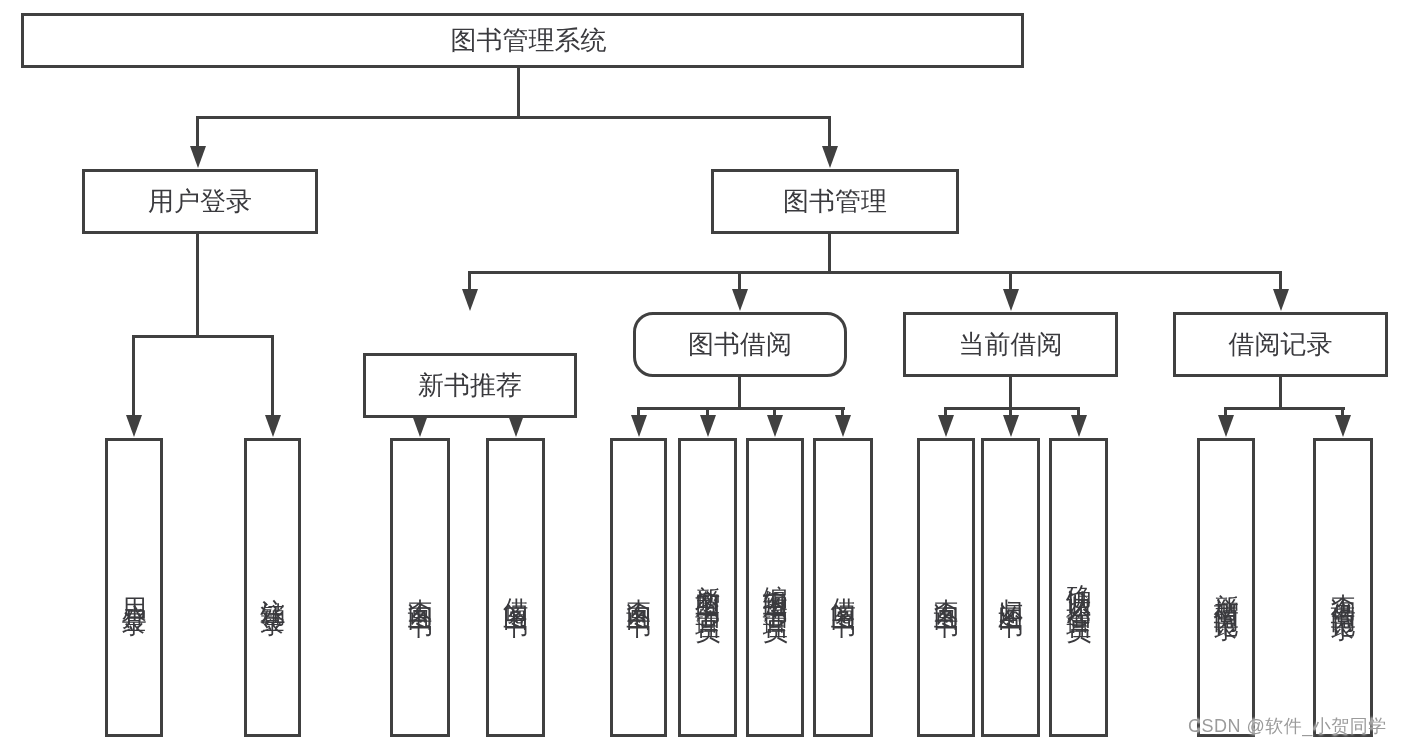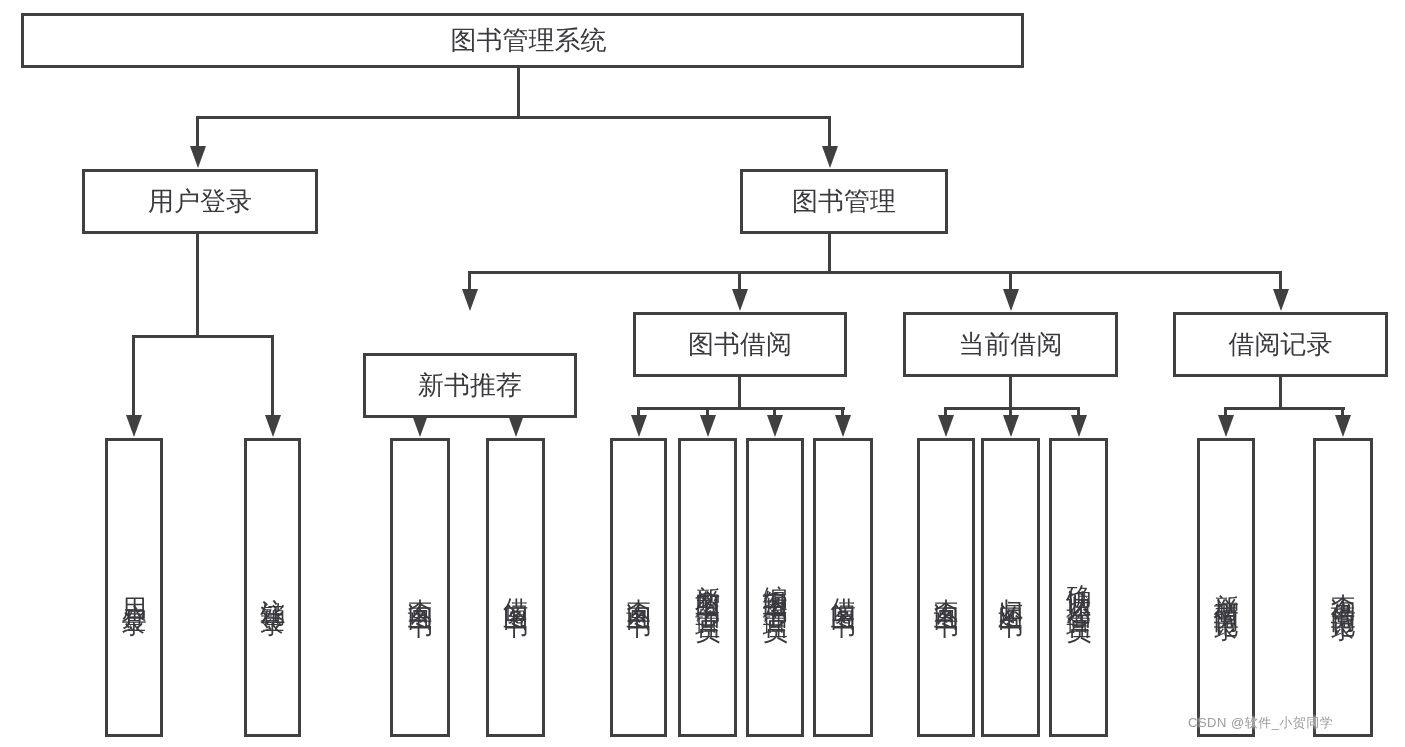--- a/index.html
+++ b/index.html
@@ -33,44 +33,44 @@
     content:""; position:absolute; left:-6px; top:100%;
     width:0; height:0;
     border-left:8px solid transparent;
     border-right:8px solid transparent;
     border-top:22px solid #404040;
   }
 
   
   #root { left:21px;  top:13px;  width:1003px; height:55px;padding-left:12px; }
   #n2a  { left:82px;  top:169px; width:236px; height:65px; }
-  #n2b  { left:740px; top:169px; width:208px; height:65px; }
+  #n2b  { left:711px; top:169px; width:248px; height:65px; }
   #n3a  { left:363px;  top:312px; width:214px; height:65px;margin-top:41px; }
-  #n3b  { left:633px;  top:312px; width:214px; height:65px; }
+  #n3b  { left:633px;  top:312px; width:214px; height:65px;border-radius:20px; }
   #n3c  { left:903px;  top:312px; width:215px; height:65px;align-items:center; }
   #n3d  { left:1173px; top:312px; width:215px; height:65px;text-align:center; }
 
   .leaf { top:438px; height:299px; }
   #lf1  { left:105px;  width:58px; }
   #lf2  { left:244px;  width:57px; }
   #lf3  { left:390px;  width:60px; }
   #lf4  { left:486px;  width:59px; }
   #lf5  { left:610px;  width:57px; }
   #lf6  { left:678px;  width:59px; }
   #lf7  { left:746px;  width:58px; }
   #lf8  { left:813px;  width:60px; }
   #lf9  { left:917px;  width:58px; }
   #lf10 { left:981px;  width:59px; }
   #lf11 { left:1049px; width:59px; }
   #lf12 { left:1197px; width:58px; }
   #lf13 { left:1313px; width:60px; }
 
   .watermark {
     position:absolute; left:1188px; top:714px;
-    font-size:13px; color:#9b9b9b; letter-spacing:0.5px;
+    font-size:18px; color:#9b9b9b; letter-spacing:0.5px;
     text-shadow:0 0 3px #ffffff, 0 0 3px #ffffff;
     z-index:10; white-space:nowrap;
   }
 </style>
 </head>
 <body>
 
 <div class="canvas">
 
   <div class="vline" style="left:517px; top:68px;  height:51px;"></div>

